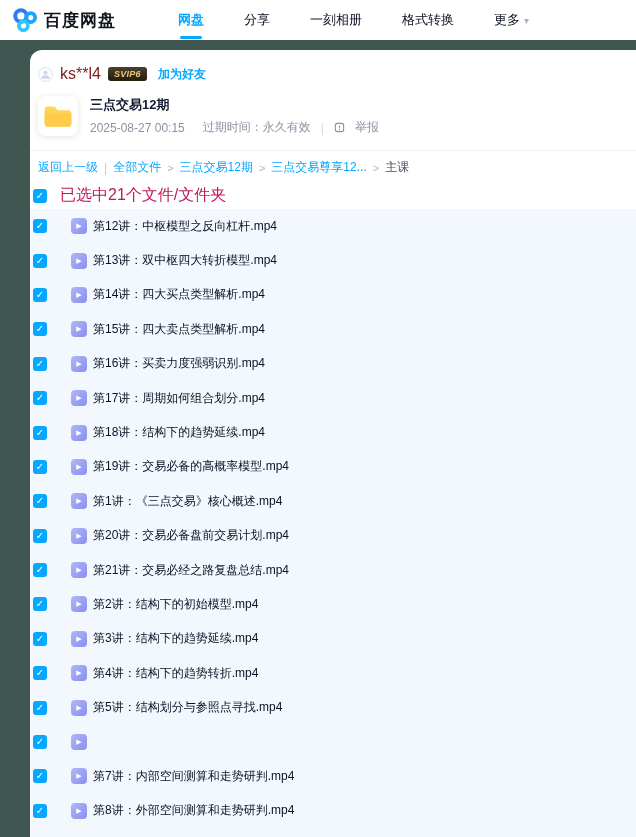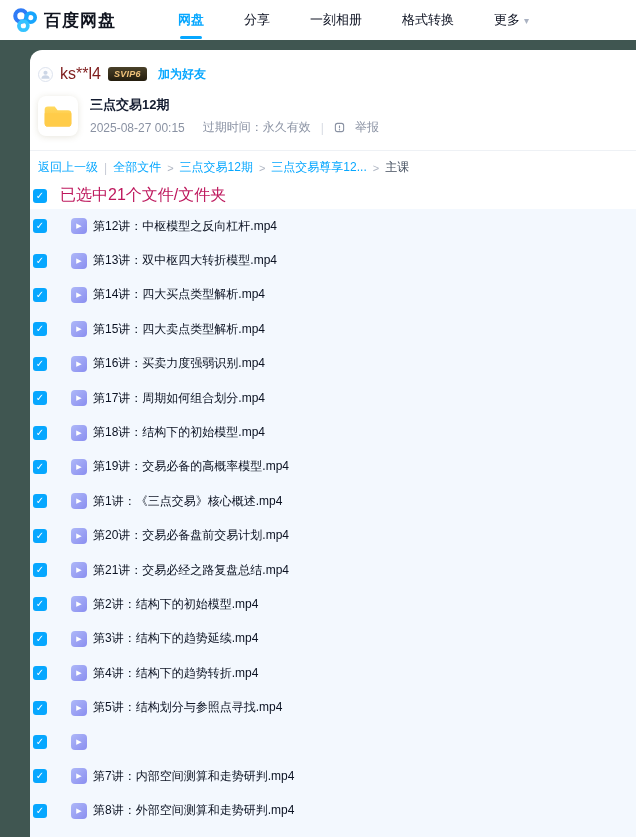--- a/index.html
+++ b/index.html
@@ -207,21 +207,21 @@
     <span class="video-icon">
             <span>▶</span>
           </span>
     <span class="file-name">第17讲：周期如何组合划分.mp4</span>
   </div>
         <div class="file-row">
     <span class="checkbox">✓</span>
     <span class="video-icon">
             <span>▶</span>
           </span>
-    <span class="file-name">第18讲：结构下的初始模型.mp4</span>
+    <span class="file-name">第18讲：结构下的趋势延续.mp4</span>
   </div>
         <div class="file-row">
     <span class="checkbox">✓</span>
     <span class="video-icon">
             <span>▶</span>
           </span>
     <span class="file-name">第19讲：交易必备的高概率模型.mp4</span>
   </div>
         <div class="file-row">
     <span class="checkbox">✓</span>

